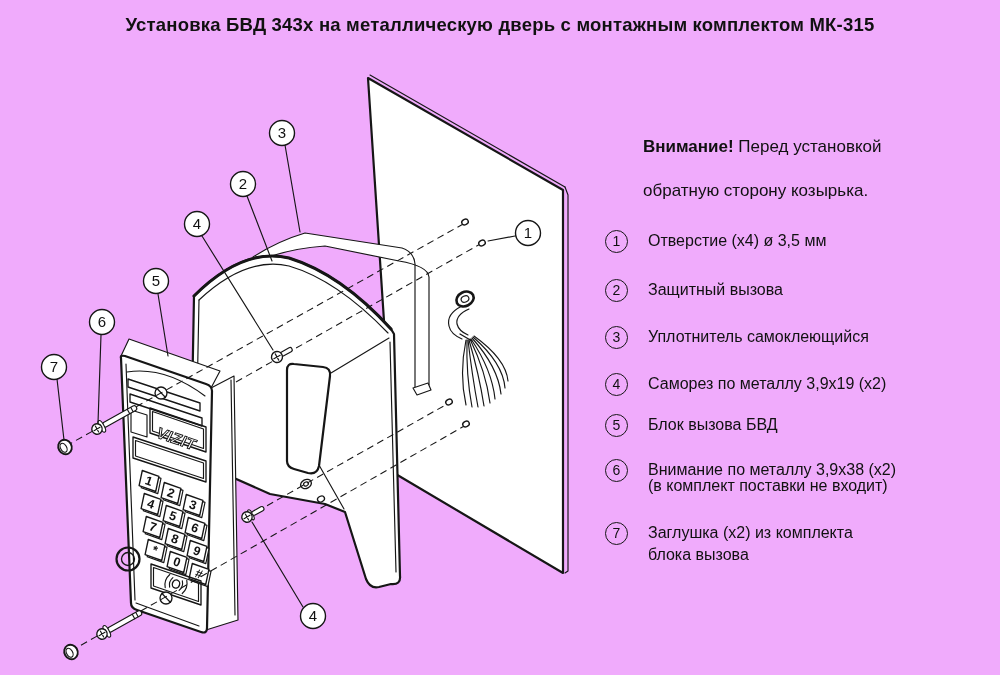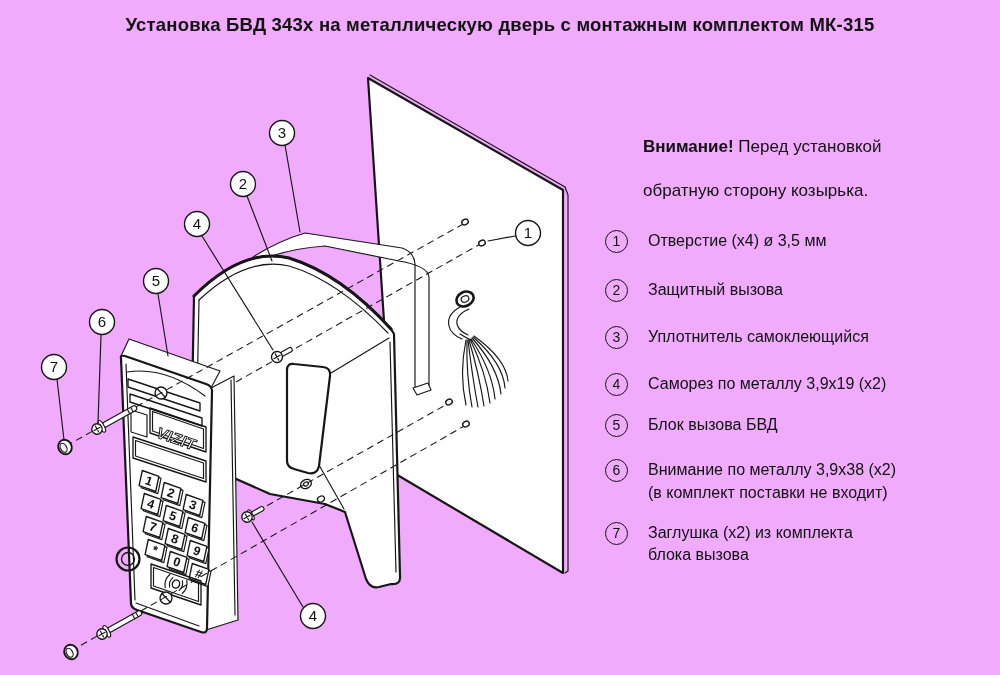--- a/index.html
+++ b/index.html
@@ -272,21 +272,21 @@
     <span class="lg-circle">4</span>
     <span class="lg-text">Саморез по металлу 3,9х19 (х2)</span>
   </div>
   <div class="legend-row" style="top:414px;">
     <span class="lg-circle">5</span>
     <span class="lg-text">Блок вызова БВД</span>
   </div>
   <div class="legend-row" style="top:459px;">
     <span class="lg-circle">6</span>
     <span class="lg-text">Внимание по металлу 3,9х38 (х2)</span>
-    <span class="lg-text" style="top:23px;text-align:center;">(в комплект поставки не входит)</span>
+    <span class="lg-text" style="top:16px;text-align:center;">(в комплект поставки не входит)</span>
   </div>
   <div class="legend-row" style="top:522px;">
     <span class="lg-circle">7</span>
     <span class="lg-text">Заглушка (х2) из комплекта</span>
     <span class="lg-text" style="top:22px;">блока вызова</span>
   </div>
 
 </div>
 
 </body></html>

